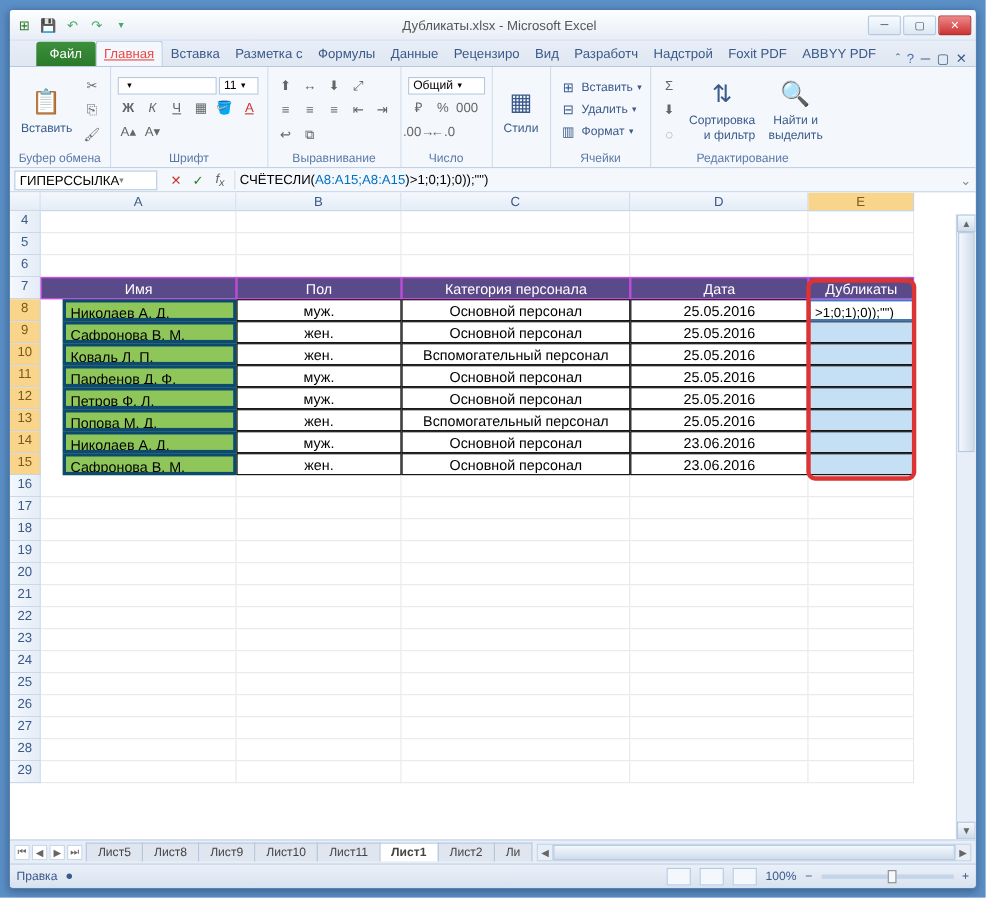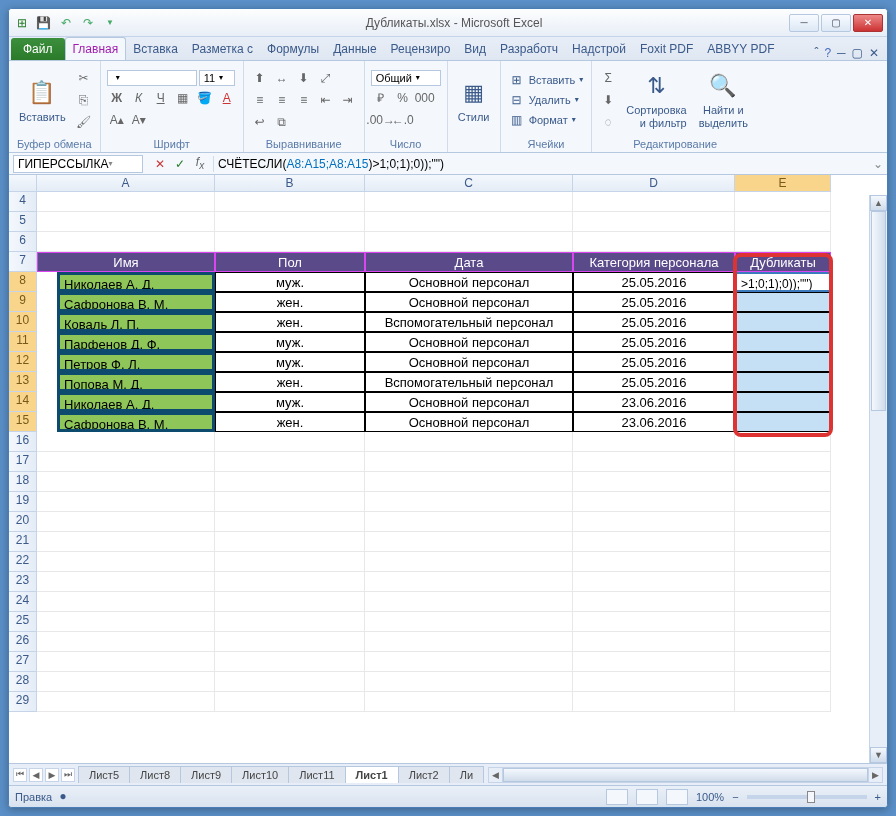--- a/index.html
+++ b/index.html
@@ -9,24 +9,24 @@
 
 .titlebar { height: 28px; background: linear-gradient(#fdfefe,#e8eef7); display: flex; align-items: center; padding: 0 4px; font-size: 12px; border-bottom: 1px solid #c5d4e8; }
 .titlebar .qat { display: flex; gap: 4px; align-items: center; }
 .titlebar .qat-ico { width: 18px; height: 18px; display: flex; align-items: center; justify-content: center; font-size: 12px; color: #4a6; }
 .titlebar .title { flex: 1; text-align: center; color: #555; }
 .titlebar .winbtns { display: flex; gap: 2px; }
 .titlebar .winbtn { width: 30px; height: 18px; border: 1px solid #b5c8e0; border-radius: 2px; background: linear-gradient(#f8fbff,#dce8f5); display: flex; align-items: center; justify-content: center; font-size: 10px; color: #445; }
 .titlebar .winbtn.close { background: linear-gradient(#e88,#c33); color: #fff; border-color: #a33; }
 
 
-.ribbon-tabs { height: 24px; display: flex; align-items: flex-end; background: linear-gradient(#e8eef7,#dfe7f2); border-bottom: 1px solid #b5c8e0; font-size: 12px; }
+.ribbon-tabs { height: 24px; display: flex; align-items: flex-end; background: linear-gradient(#e8eef7,#dfe7f2); border-bottom: 1px solid #b5c8e0; font-size: 12px; padding-left: 22px; }
 .ribbon-tabs .file { background: linear-gradient(#3c8f3c,#2a7a2a); color: #fff; padding: 4px 12px; border-radius: 3px 3px 0 0; margin-left: 2px; }
 .ribbon-tabs .tab { padding: 4px 7px; color: #3b5a8a; cursor: pointer; }
-.ribbon-tabs .tab.active { background: #f4f8fd; border: 1px solid #b5c8e0; border-bottom: none; border-radius: 3px 3px 0 0; color: #a21caf; }
+.ribbon-tabs .tab.active { background: #f4f8fd; border: 1px solid #b5c8e0; border-bottom: none; border-radius: 3px 3px 0 0; color: #ef4444; text-decoration: underline; }
 .ribbon-tabs .help { margin-left: auto; display: flex; gap: 6px; padding-right: 8px; color: #3b5a8a; }
 
 
 .ribbon { height: 92px; background: #f4f8fd; border-bottom: 1px solid #b5c8e0; display: flex; font-size: 11px; }
 .rgroup { border-right: 1px solid #d0dceb; padding: 2px 6px 0; display: flex; flex-direction: column; }
 .rgroup .body { flex: 1; display: flex; align-items: center; gap: 4px; }
 .rgroup .label { text-align: center; color: #5a7aa8; font-size: 11px; padding: 2px 0; }
 .bigbtn { display: flex; flex-direction: column; align-items: center; gap: 2px; color: #3b5a8a; padding: 2px 4px; }
 .bigbtn .ico { width: 32px; height: 32px; display: flex; align-items: center; justify-content: center; font-size: 22px; }
 .smallrow { display: flex; gap: 2px; }
@@ -327,22 +327,22 @@
         <div class="cell empty"></div>
         <div class="rowhdr">6</div>
         <div class="cell empty"></div>
         <div class="cell empty"></div>
         <div class="cell empty"></div>
         <div class="cell empty"></div>
         <div class="cell empty"></div>
         <div class="rowhdr">7</div>
         <div class="cell thead">Имя</div>
         <div class="cell thead">Пол</div>
+        <div class="cell thead">Категория персонала</div>
         <div class="cell thead">Дата</div>
-        <div class="cell thead">Категория персонала</div>
         <div class="cell thead">Дубликаты</div>
         <div class="rowhdr sel">8</div>
         <div class="cell tname">Николаев А. Д.</div>
         <div class="cell tdata">муж.</div>
         <div class="cell tdata">Основной персонал</div>
         <div class="cell tdata">25.05.2016</div>
         <div class="cell editcell">&gt;1;0;1);0));"")</div>
         <div class="rowhdr sel">9</div>
         <div class="cell tname">Сафронова В. М.</div>
         <div class="cell tdata">жен.</div>

